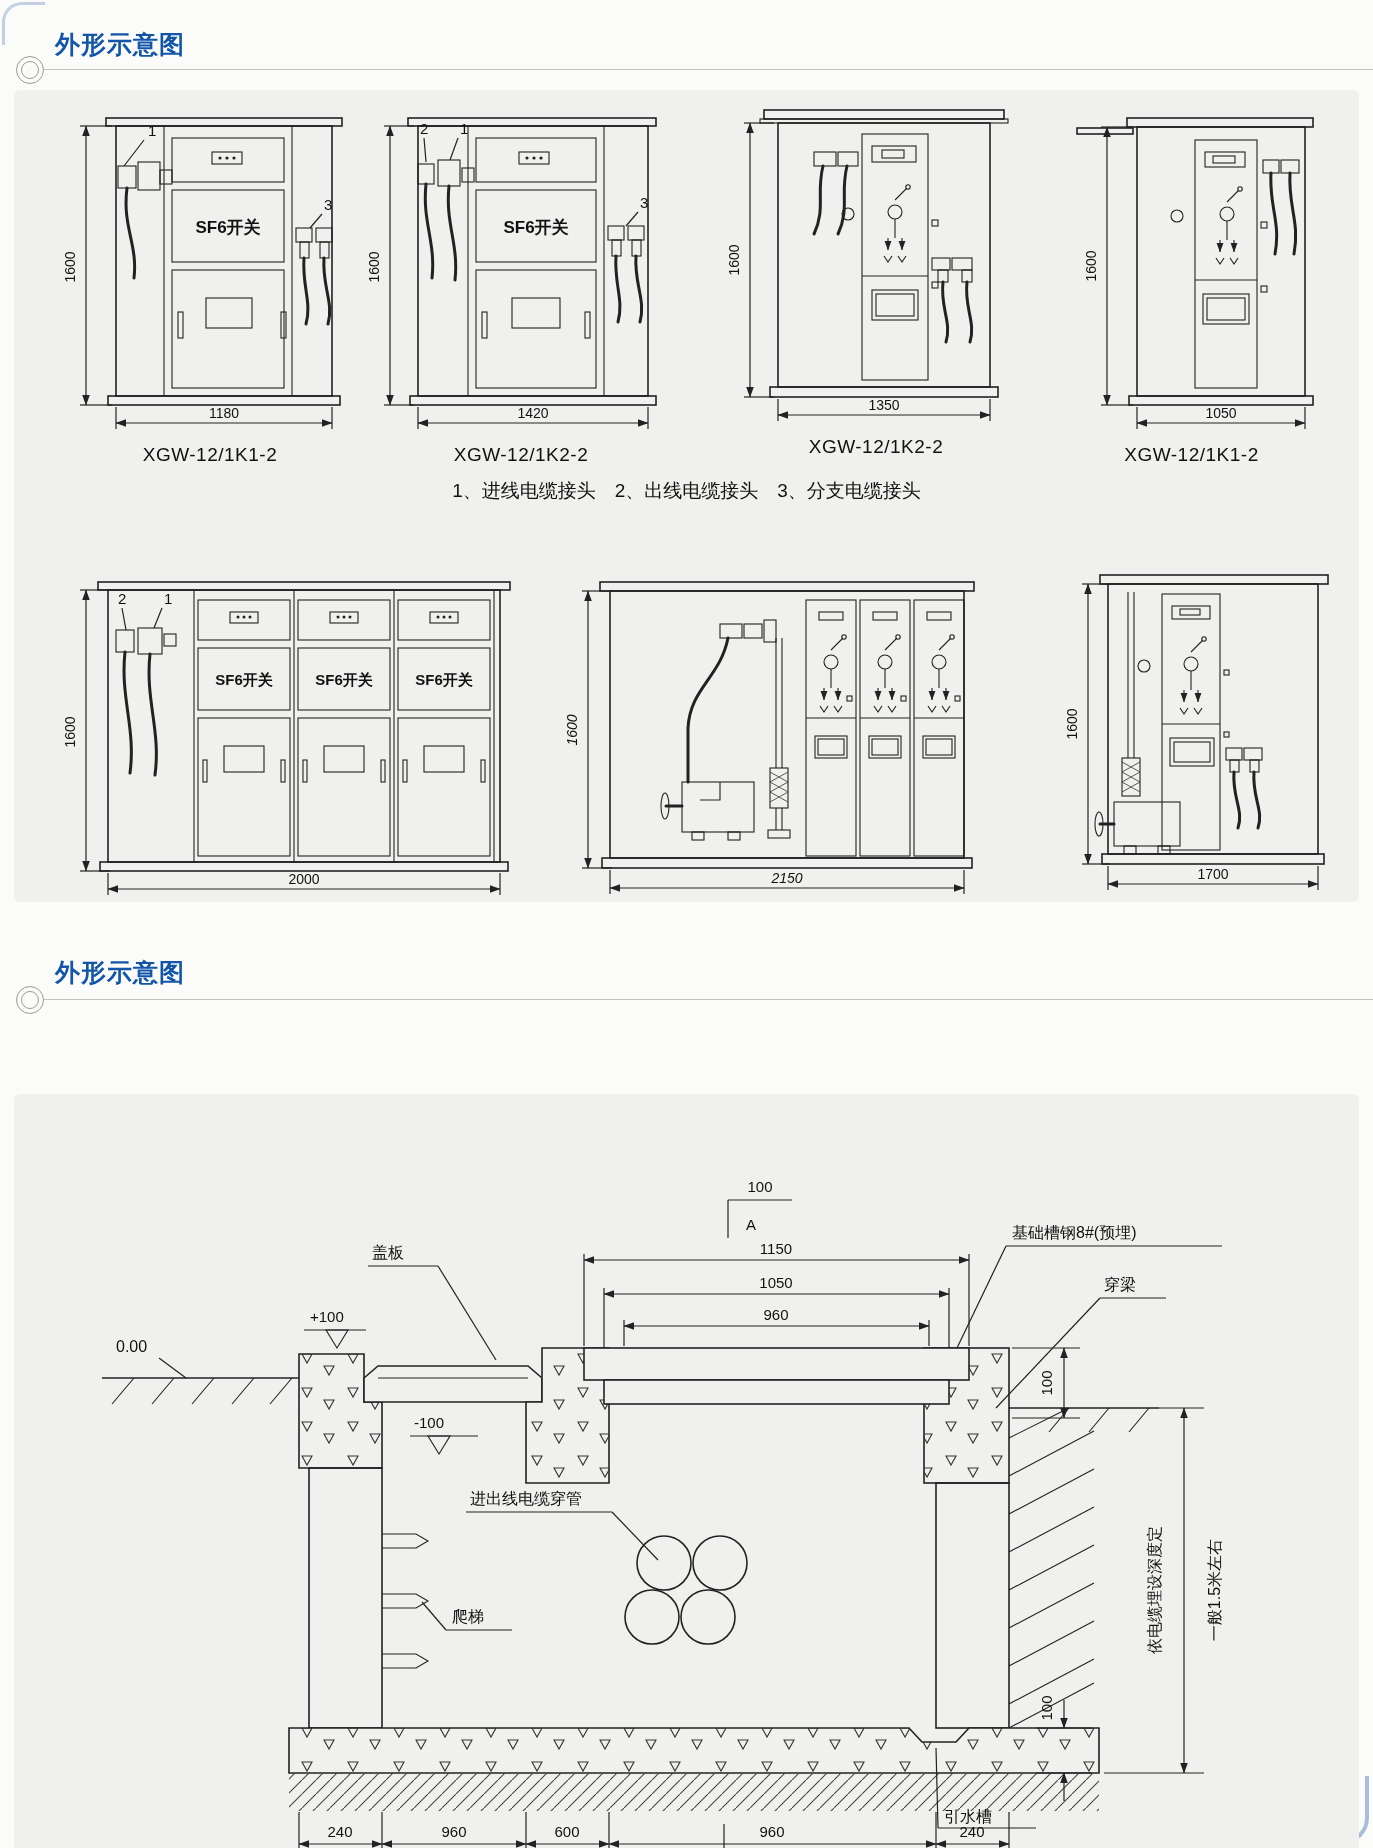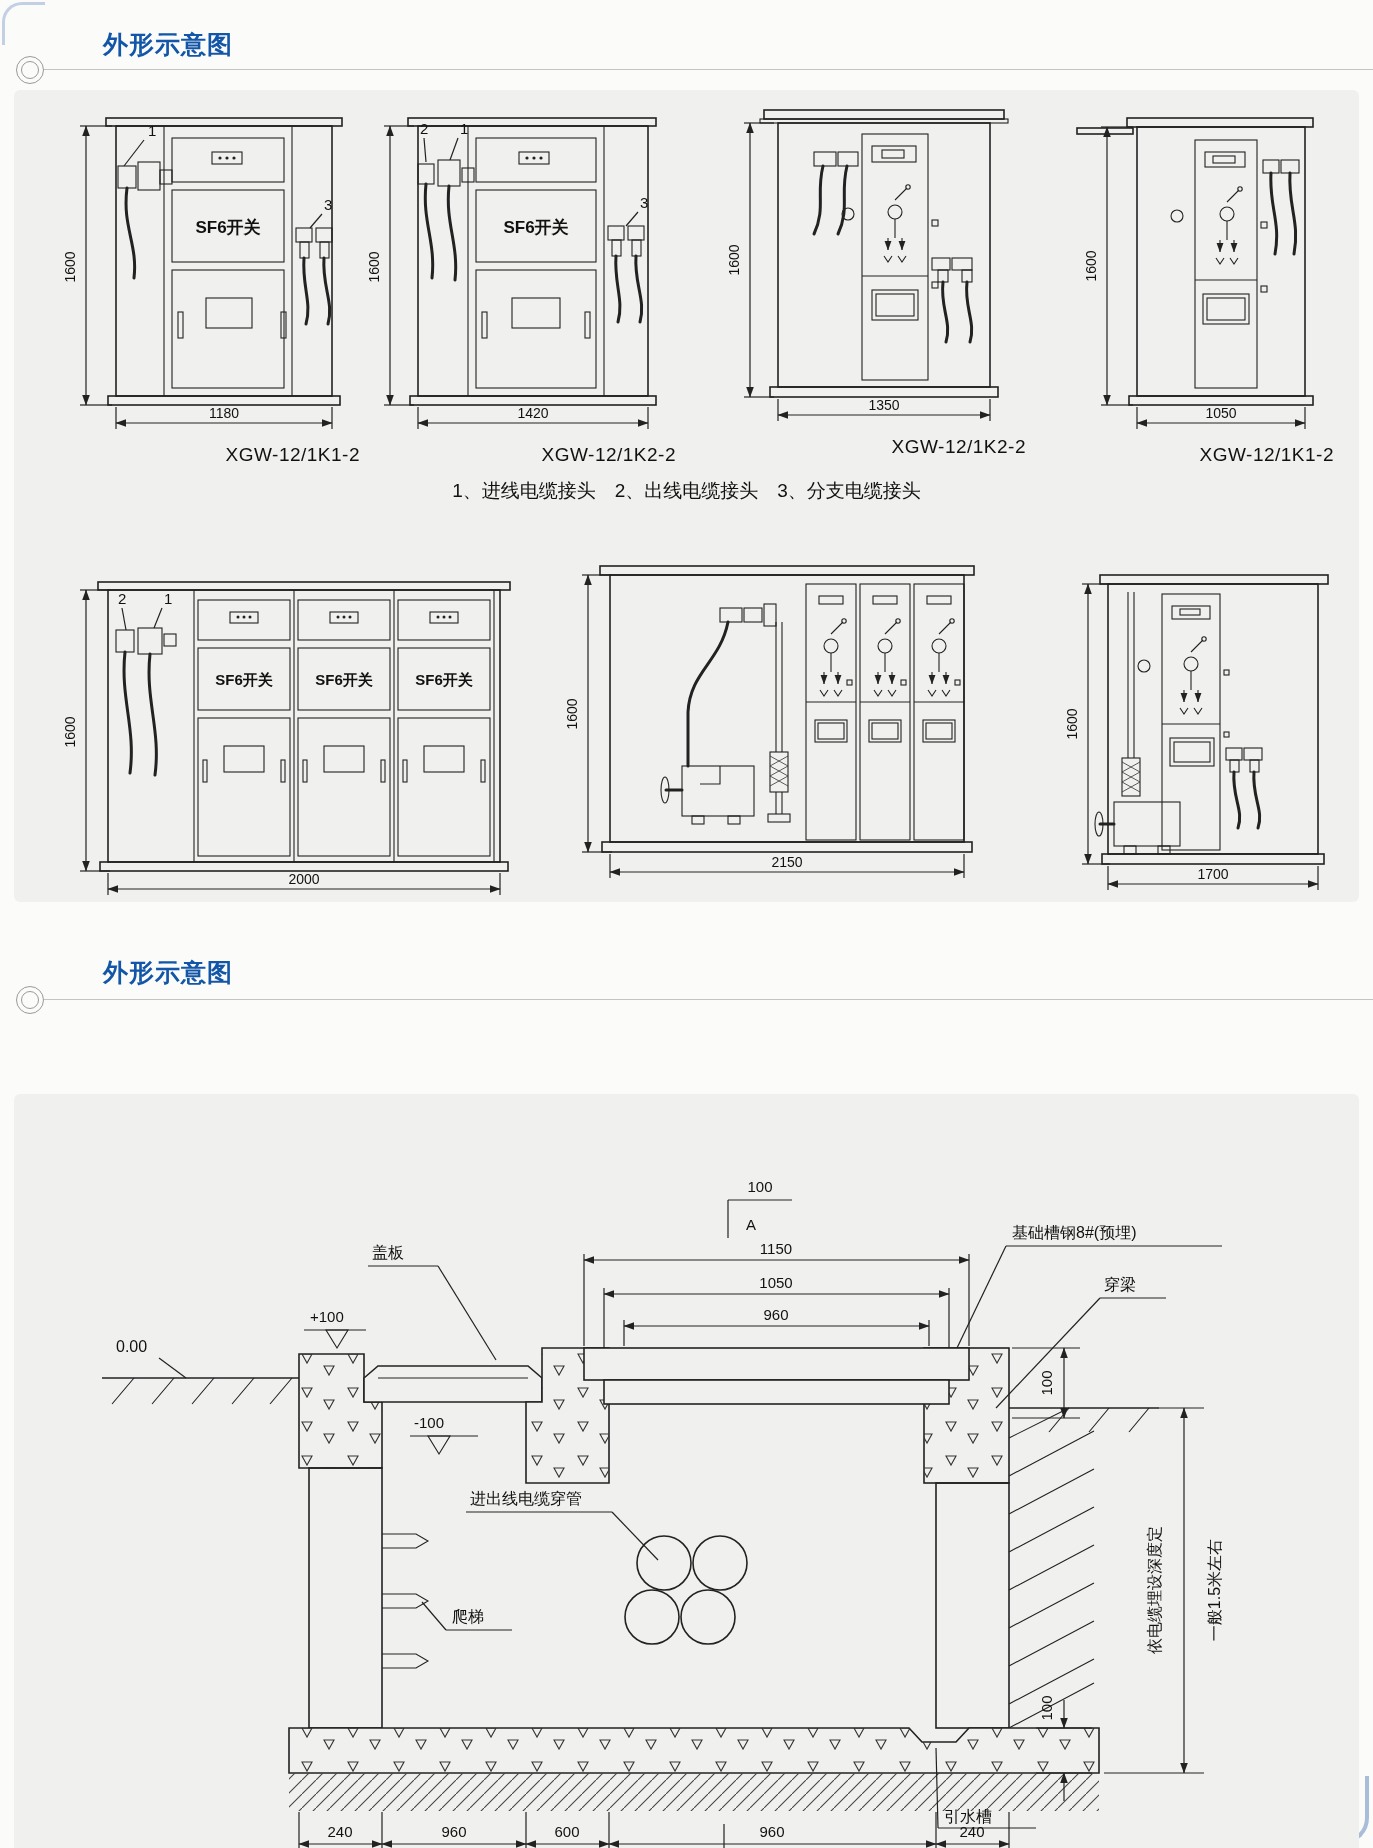--- a/index.html
+++ b/index.html
@@ -1,31 +1,31 @@
 <!DOCTYPE html>
 <html><head>
 <meta charset="utf-8">
 <style>
   html,body{margin:0;padding:0;background:#ffffff;}
   .page{position:relative;width:1373px;height:1848px;background:#fbfbfa;overflow:hidden;
         font-family:"Liberation Sans","DejaVu Sans",sans-serif;color:#111;}
   .panel{position:absolute;left:14px;width:1345px;background:#f0f0ee;border-radius:6px;}
   #panel1{top:90px;height:812px;}
   #panel2{top:1094px;height:800px;}
-  .sec-title{position:absolute;left:55px;font-size:25px;font-weight:bold;color:#1356a8;letter-spacing:1px;margin-left:48px;}
+  .sec-title{position:absolute;left:55px;font-size:25px;font-weight:bold;color:#1356a8;letter-spacing:1px;}
   .sec-line{position:absolute;left:44px;right:0;height:0;border-top:1px solid #c4c4c2;}
   .ring{position:absolute;width:26px;height:26px;border:1.5px solid #9a9a98;border-radius:50%;
         display:flex;align-items:center;justify-content:center;background:#fbfbfa;}
   .ring:before{content:"";width:16px;height:16px;border:1.5px solid #9a9a98;border-radius:50%;}
   .corner-br{position:absolute;right:4px;bottom:4px;width:64px;height:64px;
         border-right:4px solid #aabdd8;border-bottom:4px solid #aabdd8;border-bottom-right-radius:26px;}
   .corner-tl{position:absolute;left:2px;top:2px;width:40px;height:40px;
         border-left:3px solid #c3d0e4;border-top:3px solid #c3d0e4;border-top-left-radius:20px;}
   .d{position:absolute;}
-  .model{margin-top:2px;text-align:right;font-size:19px;letter-spacing:0.5px;color:#111;}
+  .model{margin-top:2px;text-align:center;font-size:19px;letter-spacing:0.5px;color:#111;}
   .legend{position:absolute;top:388px;left:0;width:100%;text-align:center;font-size:19px;color:#111;}
   
   svg{overflow:visible;}
   .s{stroke:#222;fill:none;stroke-width:1.6;}
   .t{stroke:#222;fill:none;stroke-width:1.1;}
   .fw{fill:#f0f0ee;stroke:#222;stroke-width:1.6;}
   .cb{stroke:#222;fill:none;stroke-width:3;stroke-linecap:round;}
   .dl{stroke:#222;stroke-width:1.2;fill:none;}
   text{font-family:"Liberation Sans","DejaVu Sans",sans-serif;fill:#111;}
   .dn{font-size:14px;}
@@ -349,21 +349,21 @@
         </g>
         <g>
           <line x1="42" y1="305" x2="42" y2="327" class="dl"></line>
           <line x1="434" y1="305" x2="434" y2="327" class="dl"></line>
           <line x1="42" y1="321" x2="434" y2="321" class="dl" marker-start="url(#ar)" marker-end="url(#ar)"></line>
           <text class="dn" x="238" y="316" text-anchor="middle">2000</text>
         </g>
       </svg>
     </div>
 
-    <div class="d" style="left:556px;top:462px;width:430px;">
+    <div class="d" style="left:556px;top:478px;width:430px;font-style:italic;">
       <svg width="430" height="336" viewBox="0 0 430 336">
         <g>
           <rect x="30" y="14" width="374" height="9" class="s"></rect>
           <rect x="40" y="23" width="354" height="267" class="s"></rect>
           <rect x="32" y="290" width="370" height="10" class="s"></rect>
         </g>
         <g>
           <rect x="236" y="32" width="50" height="256" class="t"></rect>
           <rect x="249" y="44" width="24" height="8" class="t"></rect>
           <line x1="236" y1="150" x2="286" y2="150" class="t"></line>

